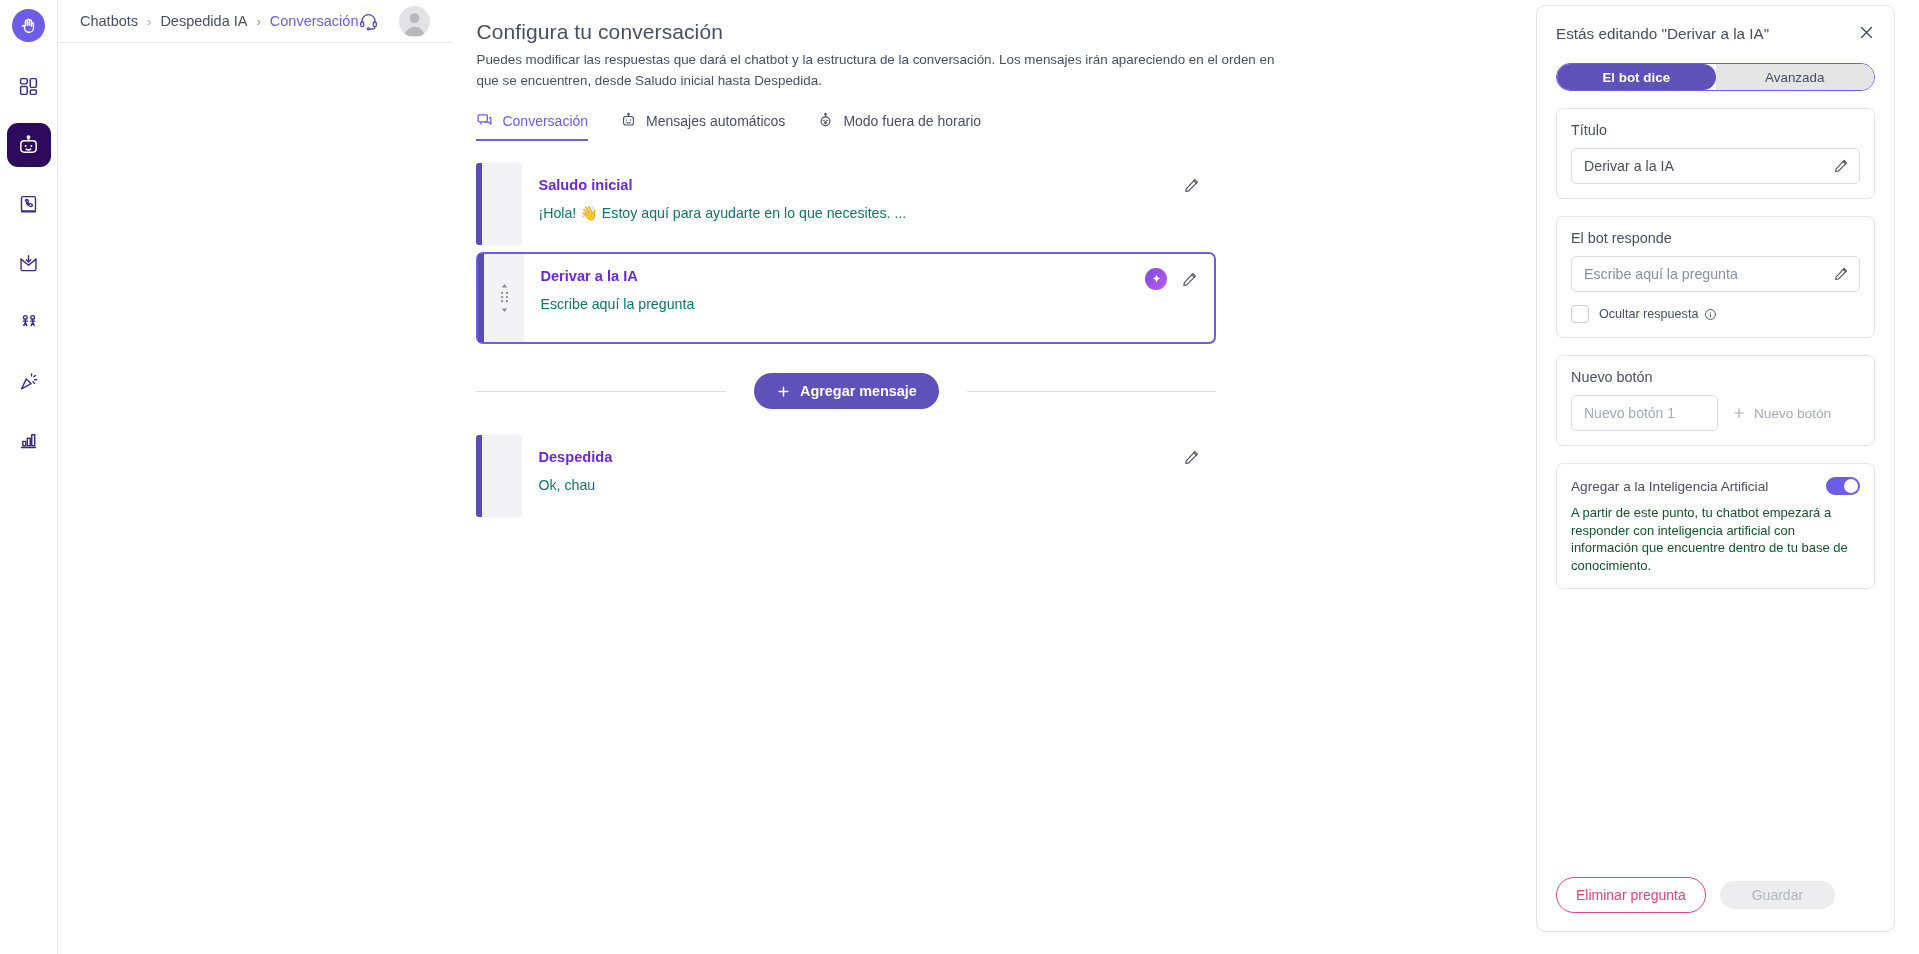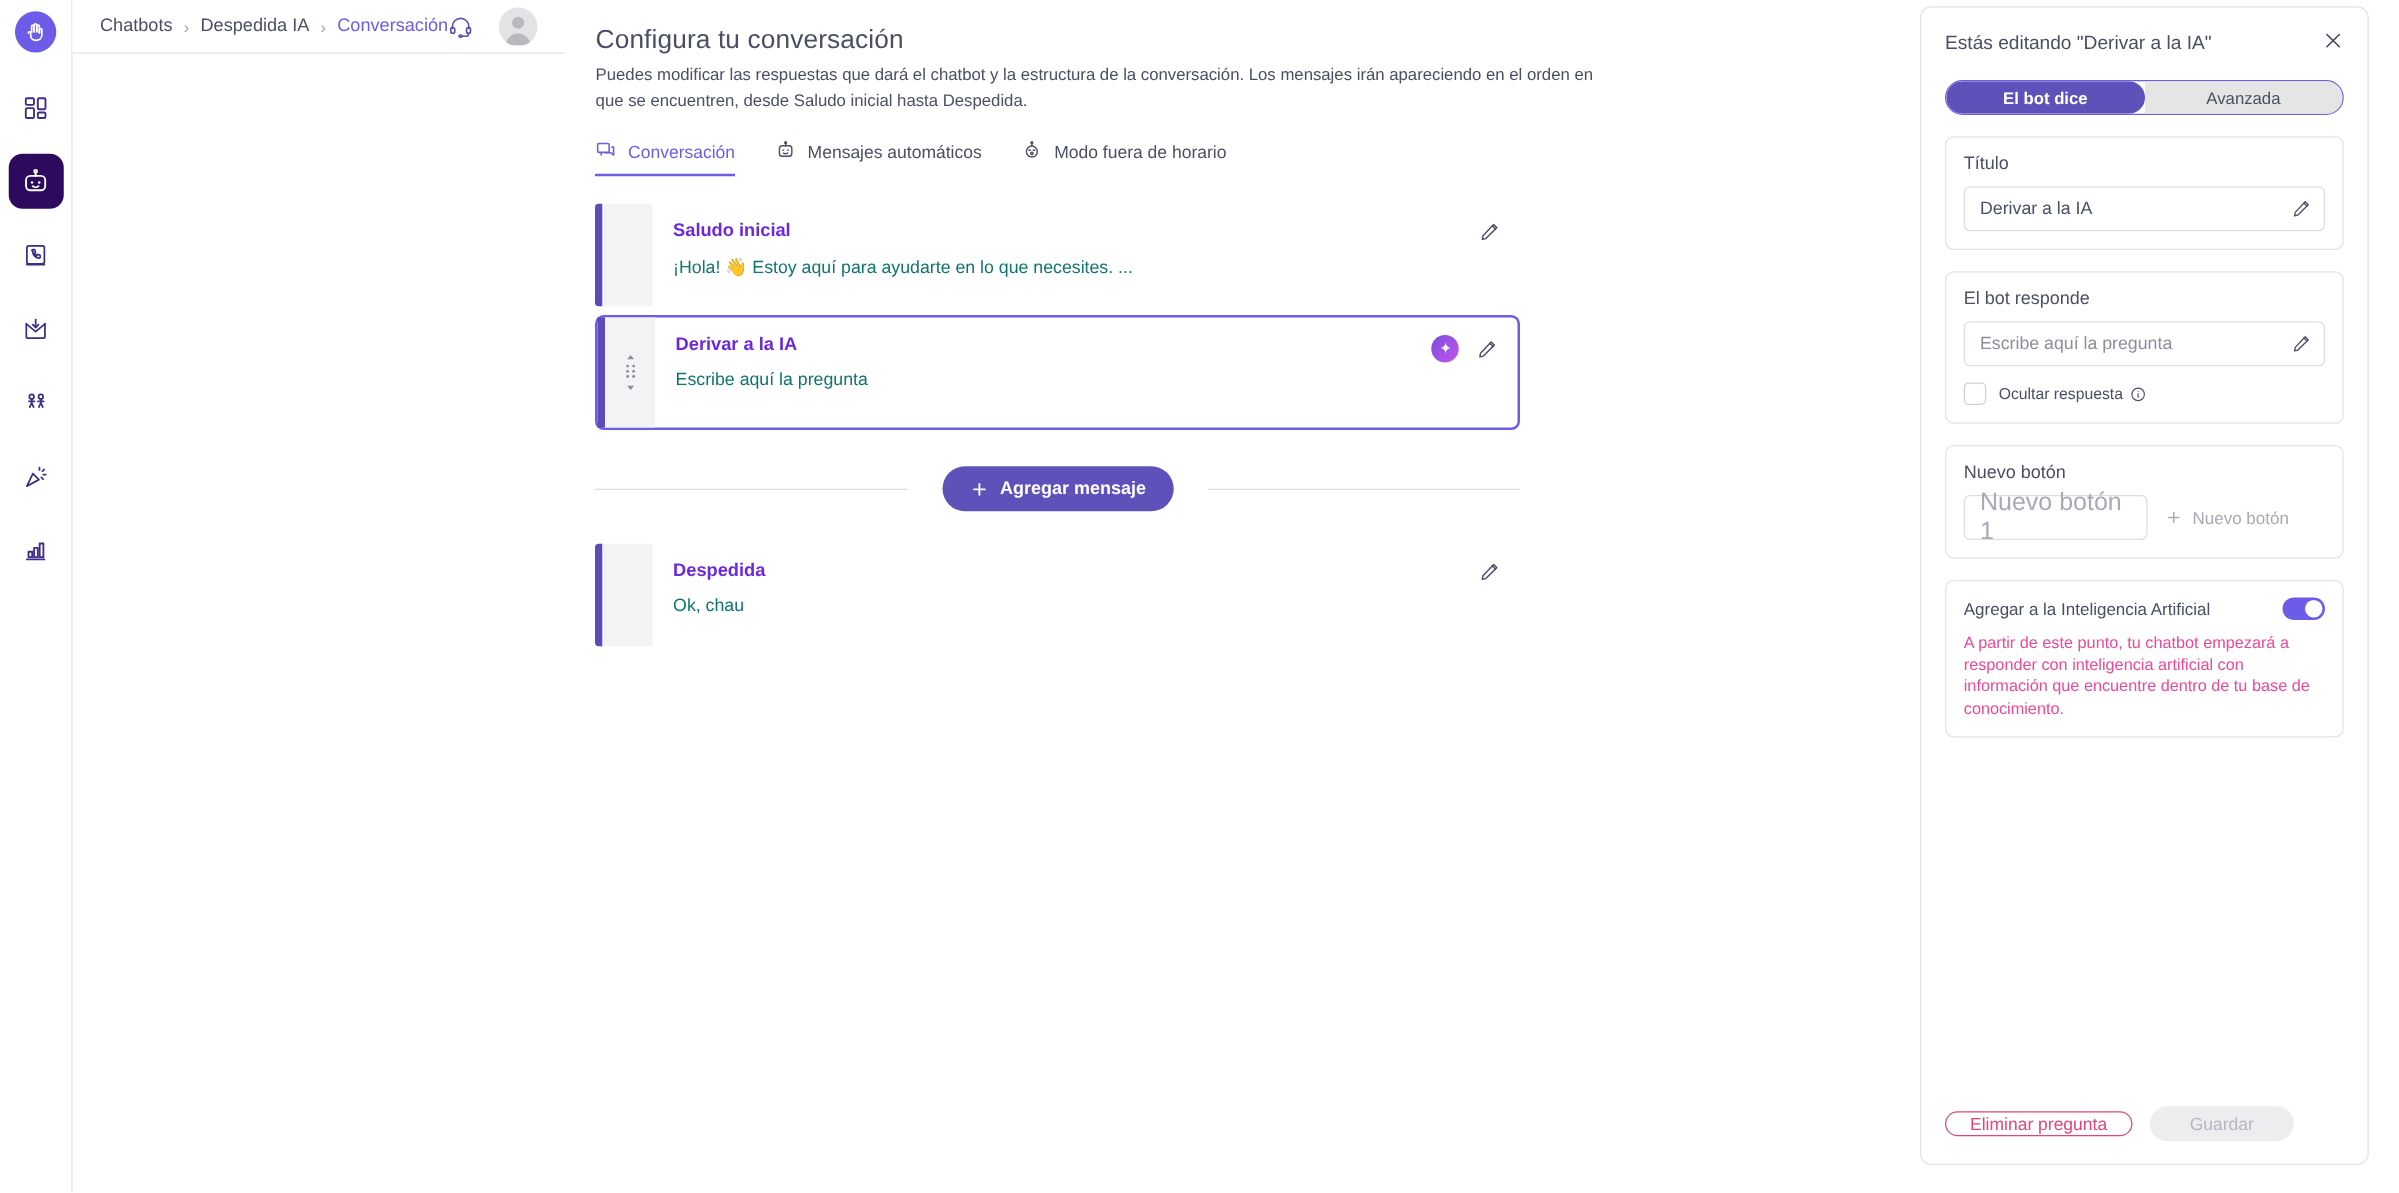--- a/index.html
+++ b/index.html
@@ -149,36 +149,36 @@
   .field .fval.ph { color: #8a8f9c; }
 
   .check-row { display: flex; align-items: center; gap: 10px; margin-top: 13px; }
   .cbox { width: 18px; height: 18px; border: 1px solid #cfcfd6; border-radius: 4px; cursor: pointer; }
   .check-label { font-size: 12.6px; color: #4a4f63; display: flex; align-items: center; gap: 6px; }
 
   .btnrow { display: flex; align-items: center; gap: 14px; margin-top: 10px; }
   .btn-input {
     width: 147px; height: 36px; border: 1px solid #dddde3; border-radius: 5px;
     display: flex; align-items: center; padding: 0 12px;
-    font-size: 20px; color: #a6aab4;
+    font-size: 14px; color: #a6aab4;
   }
   .add-link { display: flex; align-items: center; gap: 8px; font-size: 13.6px; color: #a6aab4; cursor: pointer; }
 
   .toggle-head { display: flex; align-items: center; }
   .toggle-head .tlabel { font-size: 13.6px; color: #4a4f63; }
   .switch {
     margin-left: auto; width: 34px; height: 18px; border-radius: 10px;
     background: #6c5ce7; position: relative; cursor: pointer;
   }
   .switch .knob { position: absolute; top: 2px; right: 2px; width: 14px; height: 14px; border-radius: 50%; background: #fff; }
-  .toggle-desc { font-size: 13px; color: #ec4899; line-height: 17.5px; margin-top: 9px; }
+  .toggle-desc { font-size: 13px; color: #14532d; line-height: 17.5px; margin-top: 9px; }
 
   .side-footer { margin-top: auto; display: flex; align-items: center; gap: 14px; padding: 0 0 18px 0; }
   .btn-danger {
-    height: 20px; padding: 0 19px; border-radius: 20px;
+    height: 36px; padding: 0 19px; border-radius: 20px;
     border: 1px solid #e0457b; color: #e0457b; background: #fff;
     font-size: 14px; cursor: pointer; font-family: "Liberation Sans", sans-serif;
   }
   .btn-disabled {
     height: 28px; padding: 0 32px; border-radius: 20px;
     border: none; background: #ededf0; color: #b4b7bf;
     font-size: 14px; cursor: default; font-family: "Liberation Sans", sans-serif;
   }
 </style>
 </head>

